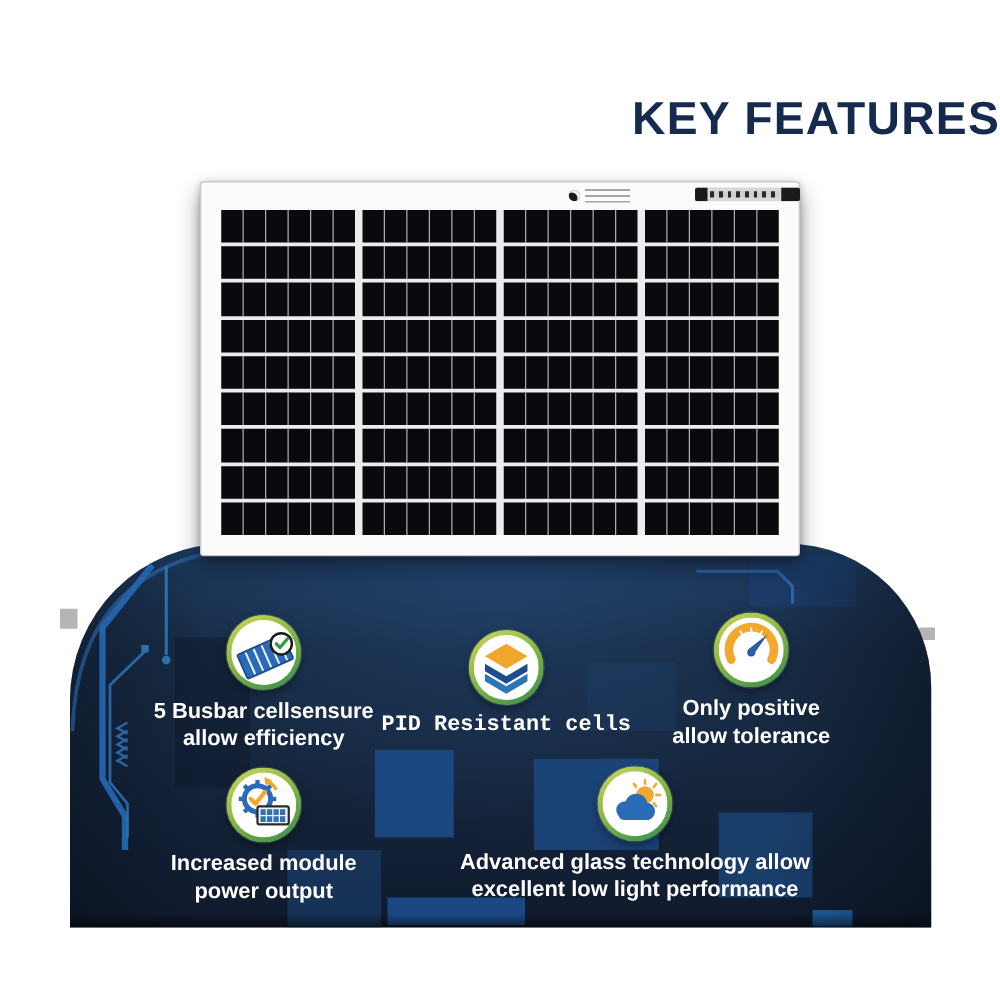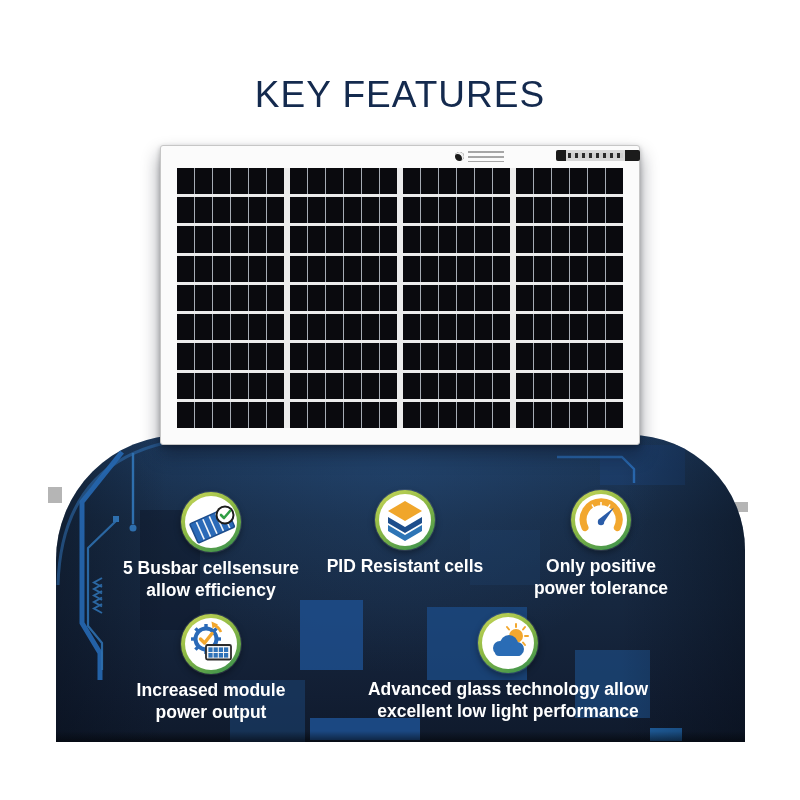--- a/index.html
+++ b/index.html
@@ -6,22 +6,22 @@
     --background:#ffffff; --title-navy:#142a4e; --section-navy:#16273f;
     --circuit-blue:#2a6ab5; --patch-blue:#1d4e8c; --accent-orange:#f2a72e;
     --icon-blue:#2a6cb5; --ring-green-light:#cdd95a; --ring-green-dark:#2f8c4e;
     --text-white:#ffffff;
   }
   *{margin:0;padding:0;box-sizing:border-box;}
   html,body{width:800px;height:800px;background:var(--background);
     font-family:"Liberation Sans",sans-serif;overflow:hidden;}
   .stage{position:relative;width:800px;height:800px;background:var(--background);}
 
-  .title{position:absolute;top:74px;left:0;right:0;text-align:center;
-    font-size:37px;font-weight:400;letter-spacing:1px;color:var(--title-navy);}
+  .title{position:absolute;top:74px;left:0;right:0;text-align:right;
+    font-size:37px;font-weight:700;letter-spacing:1px;color:var(--title-navy);}
 
   
   .notch{position:absolute;background:#b5b5b5;z-index:1;}
   .notch-left{left:48px;top:487px;width:14px;height:16px;}
   .notch-right{left:735px;top:502px;width:13px;height:10px;}
 
   
   .dark-section{position:absolute;left:56px;top:435px;width:689px;height:307px;
     border-radius:125px 115px 0 0;overflow:hidden;z-index:2;
     background:linear-gradient(180deg,#1d3a5e 0%,#182c46 28%,var(--section-navy) 55%,#121e33 85%,#0f1a2c 100%);}
@@ -383,21 +383,21 @@
         <circle cx="40" cy="19" r="8.5" fill="#ffffff" stroke="#1c1c1c" stroke-width="2"></circle>
         <path d="M36,19 l3,3 l6,-7" fill="none" stroke="#2f9e44" stroke-width="2.6" stroke-linecap="round" stroke-linejoin="round"></path>
       </svg>
     </div>
     <div class="feature-text">
       <div class="feature-line">5 Busbar cellsensure</div>
       <div class="feature-line">allow efficiency</div>
     </div>
   </div>
 
-  <div class="feature" style="left:295px;top:490px;width:220px;">
+  <div class="feature" style="left:295px;top:504px;width:220px;font-family:Liberation Mono, monospace;">
     <div class="icon-circle">
       <svg width="52" height="52" viewBox="0 0 52 52">
         <polygon points="26,7 43,17 26,27 9,17" fill="#f0a62b"></polygon>
         <polygon points="9,23 26,33 43,23 43,29 26,39 9,29" fill="#1d4e8c"></polygon>
         <polygon points="9,31 26,41 43,31 43,37 26,47 9,37" fill="#2e75b6"></polygon>
       </svg>
     </div>
     <div class="feature-text">
       <div class="feature-line">PID Resistant cells</div>
     </div>
@@ -411,21 +411,21 @@
           <line x1="26" y1="8" x2="26" y2="13"></line>
           <line x1="17" y1="10.5" x2="19.5" y2="15"></line>
           <line x1="35" y1="10.5" x2="32.5" y2="15"></line>
         </g>
         <polygon points="23.5,25.5 28,29.5 39,13.5" fill="#2a5ca8"></polygon>
         <circle cx="26" cy="28" r="3.2" fill="#2a5ca8"></circle>
       </svg>
     </div>
     <div class="feature-text">
       <div class="feature-line">Only positive</div>
-      <div class="feature-line">power tolerance</div>
+      <div class="feature-line">allow tolerance</div>
     </div>
   </div>
 
   <div class="feature" style="left:330px;top:613px;width:356px;">
     <div class="icon-circle">
       <svg width="52" height="52" viewBox="0 0 52 52">
         <g stroke="#f2a72e" stroke-width="2" stroke-linecap="round">
           <line x1="34" y1="7" x2="34" y2="10"></line>
             <line x1="43" y1="10" x2="41" y2="12.5"></line>
           <line x1="46" y1="19" x2="43" y2="19"></line>

